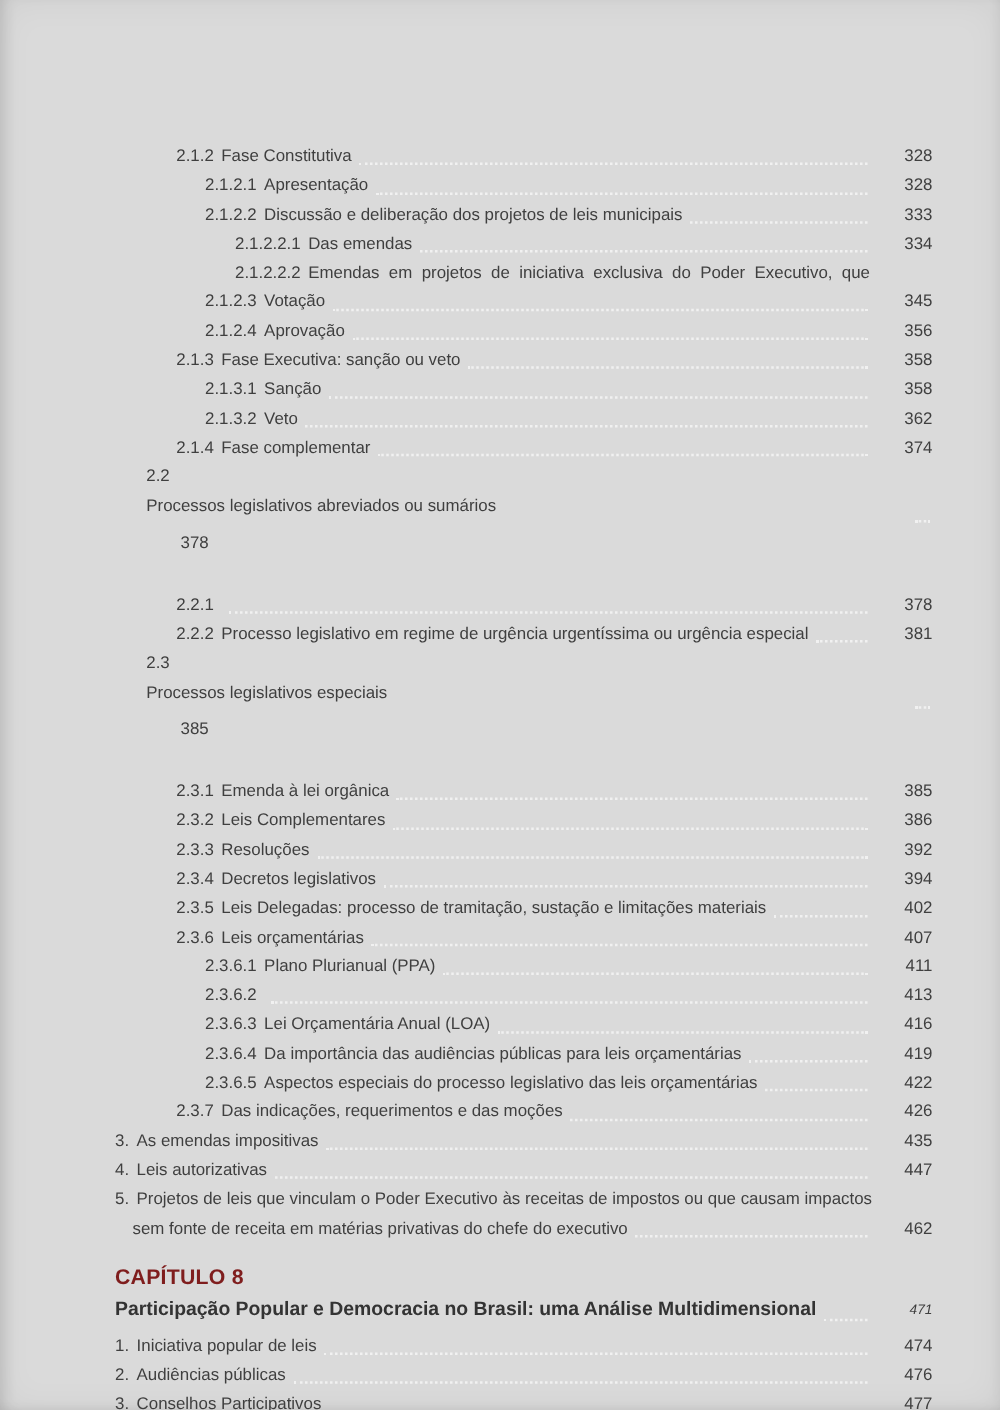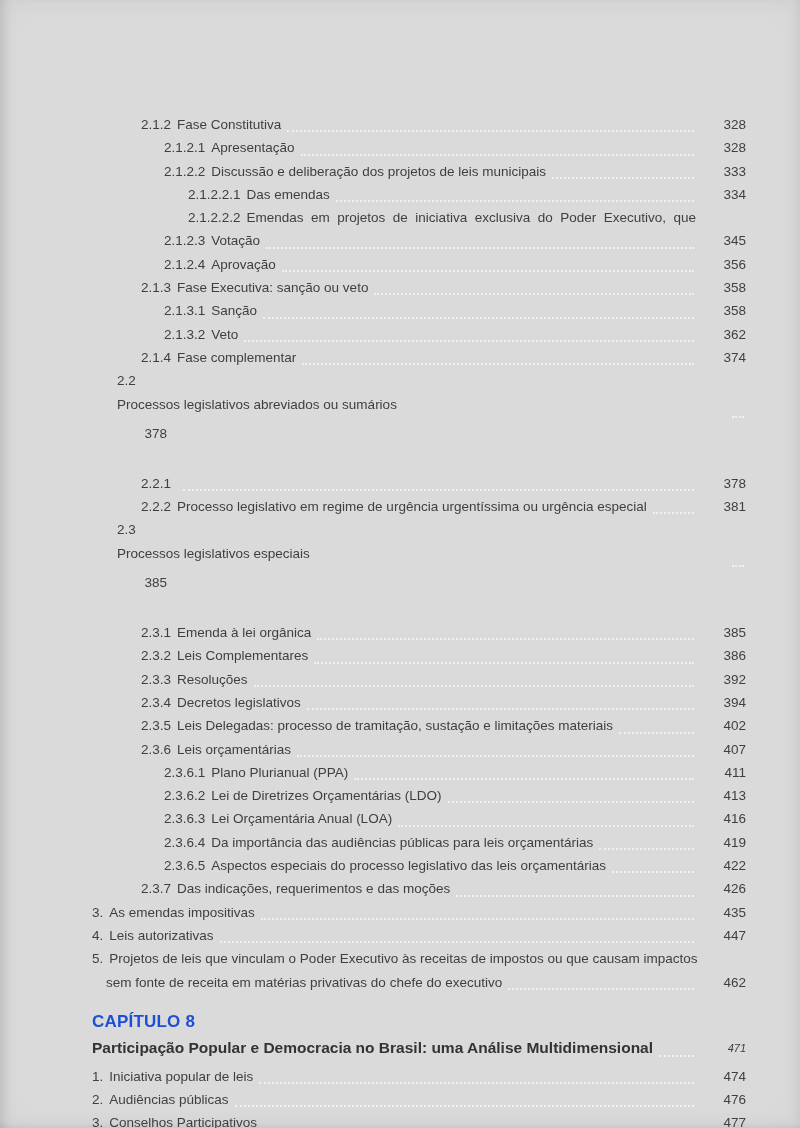--- a/index.html
+++ b/index.html
@@ -53,21 +53,21 @@
   .ind-2{padding-left:49px;}
   .ind-3{padding-left:72px;}
   .ind-4{padding-left:96px;}
   .cind-0{padding-left:14px;}
   .cind-4{padding-left:119px;}
   
   .chap{margin-top:15px;}
   .kicker{
     font-size:17px;
     font-weight:bold;
-    color:#1d4ed8;
+    color:#7f1d1d;
     line-height:26px;
     letter-spacing:0.2px;
   }
   .chap-title-row{
     display:flex;
     align-items:flex-end;
     line-height:26px;
   }
   .chap-title{
     font-size:15.5px;
@@ -273,21 +273,20 @@
       <span class="num">2.3.6.1</span>
       <span class="txt">Plano Plurianual (PPA)</span>
       <span class="leader"></span>
       <span class="pg">411</span>
     </div>
   </div>
 
   <div class="row">
     <div class="entry ind-3">
       <span class="num">2.3.6.2</span>
-      <span class="txt">Lei de Diretrizes Orçamentárias (LDO)</span>
       <span class="leader"></span>
       <span class="pg">413</span>
     </div>
   </div>
 
   <div class="row">
     <div class="entry ind-3">
       <span class="num">2.3.6.3</span>
       <span class="txt">Lei Orçamentária Anual (LOA)</span>
       <span class="leader"></span>

